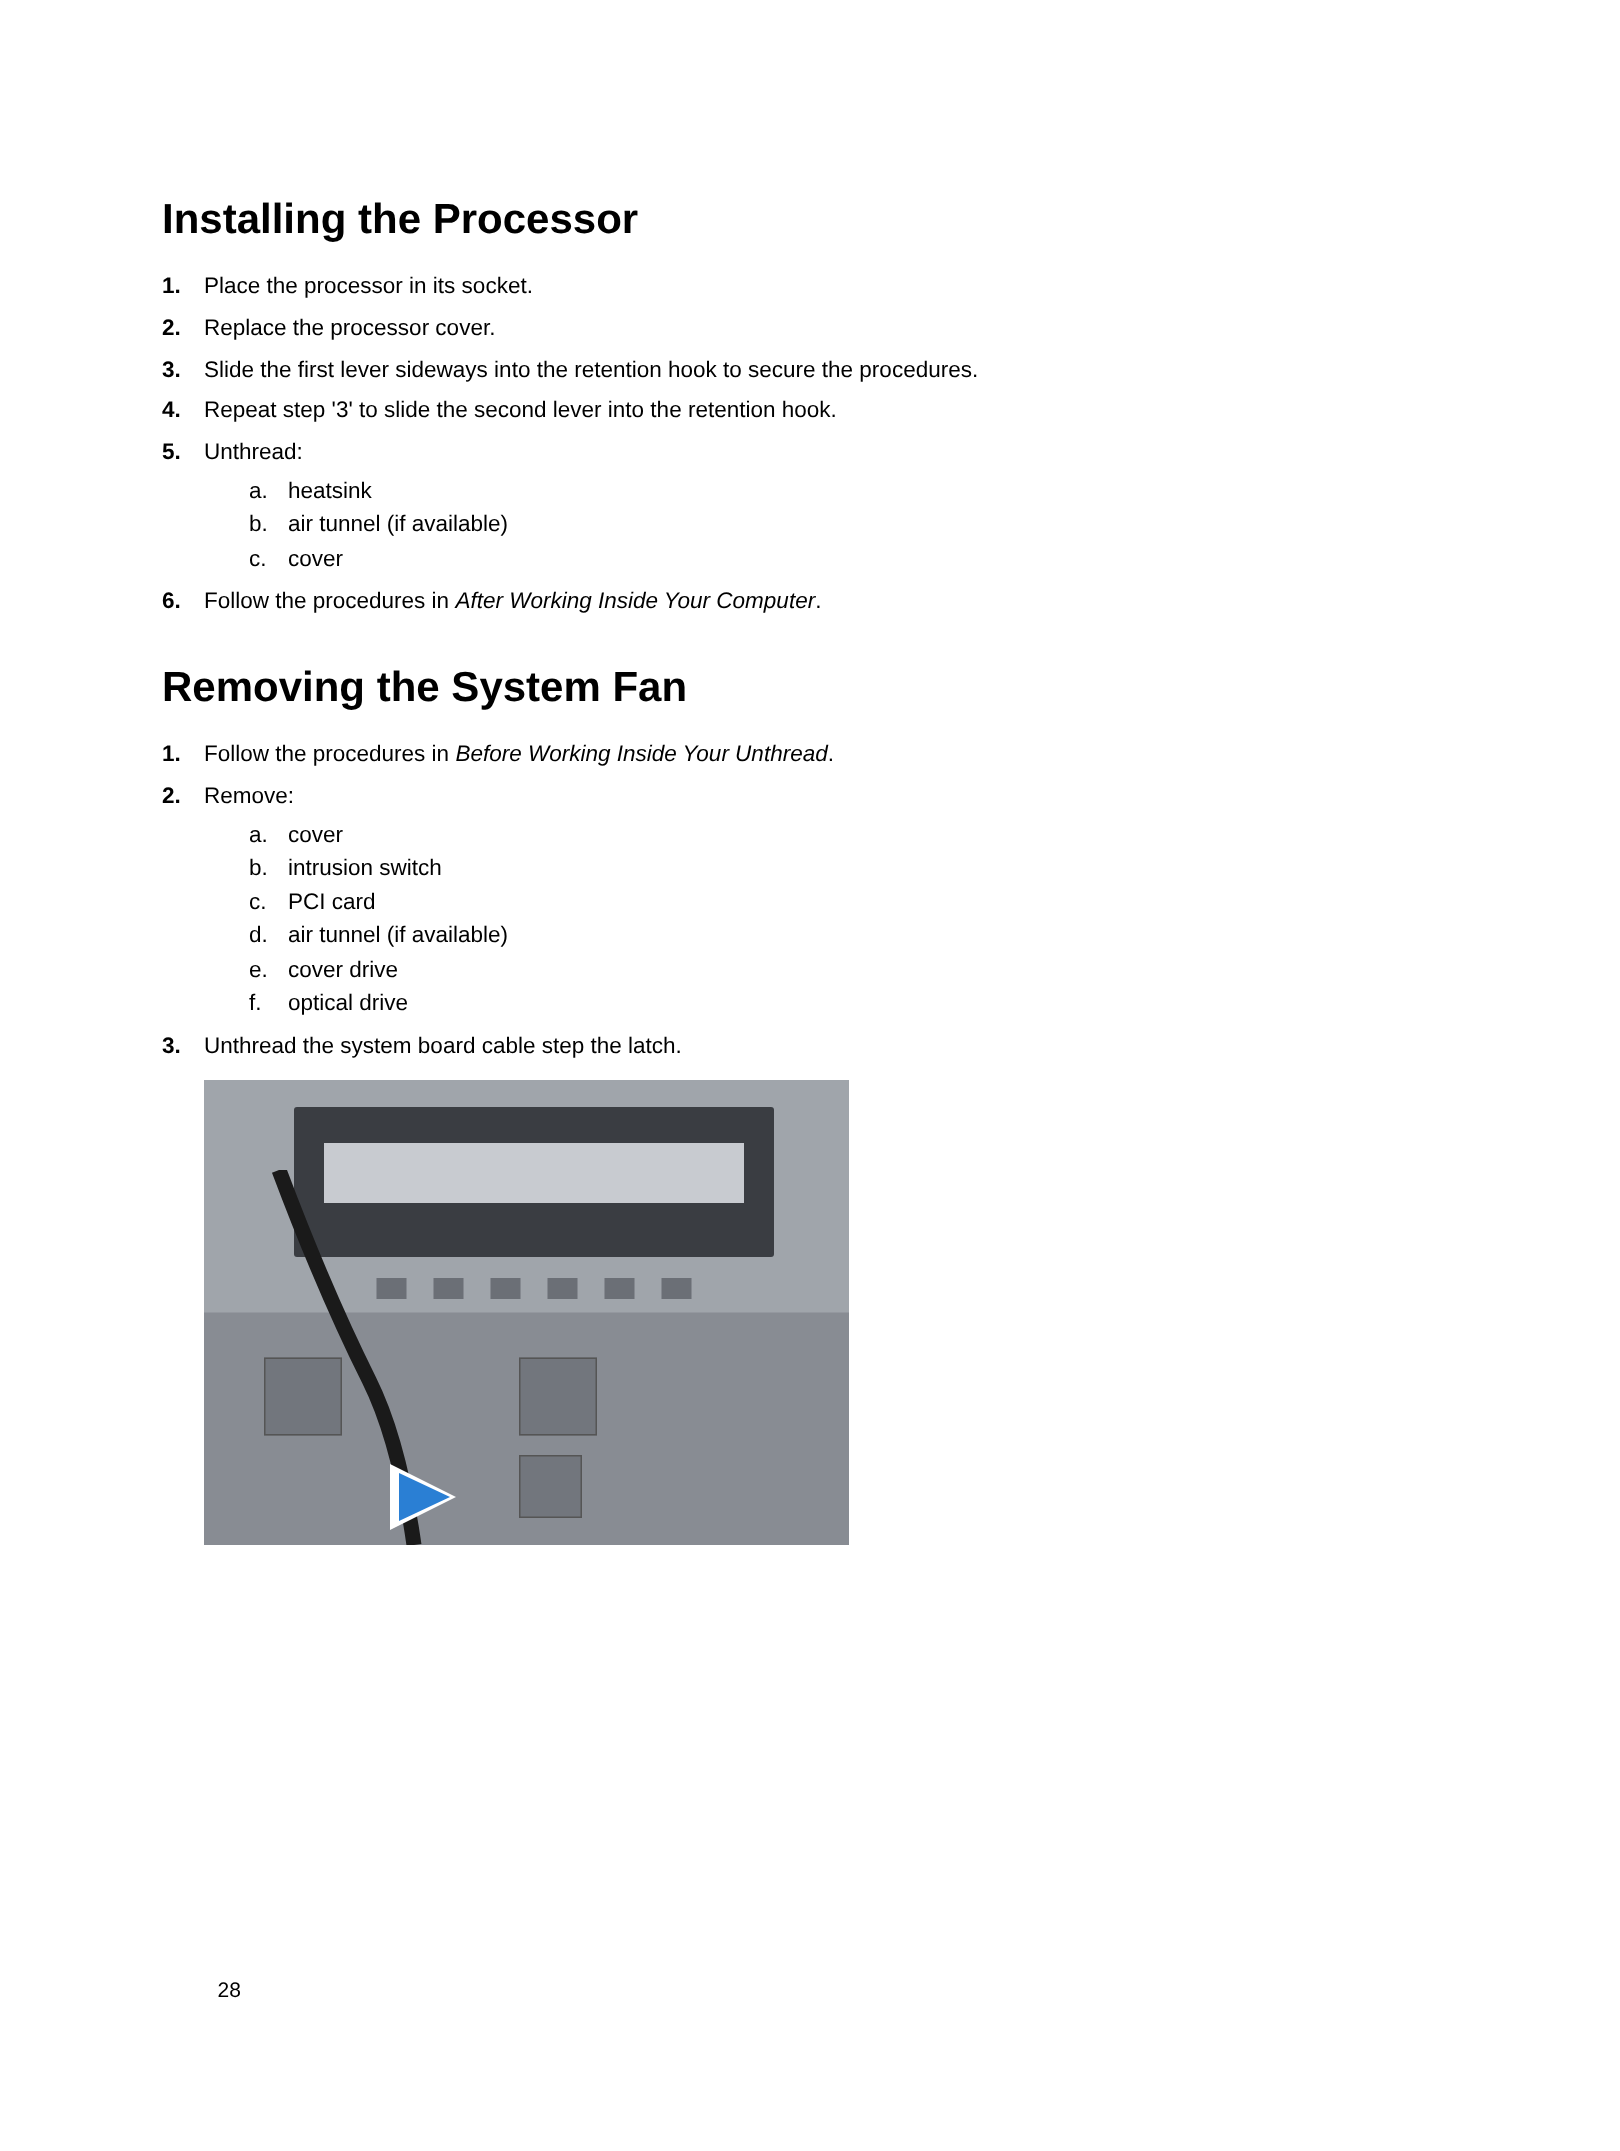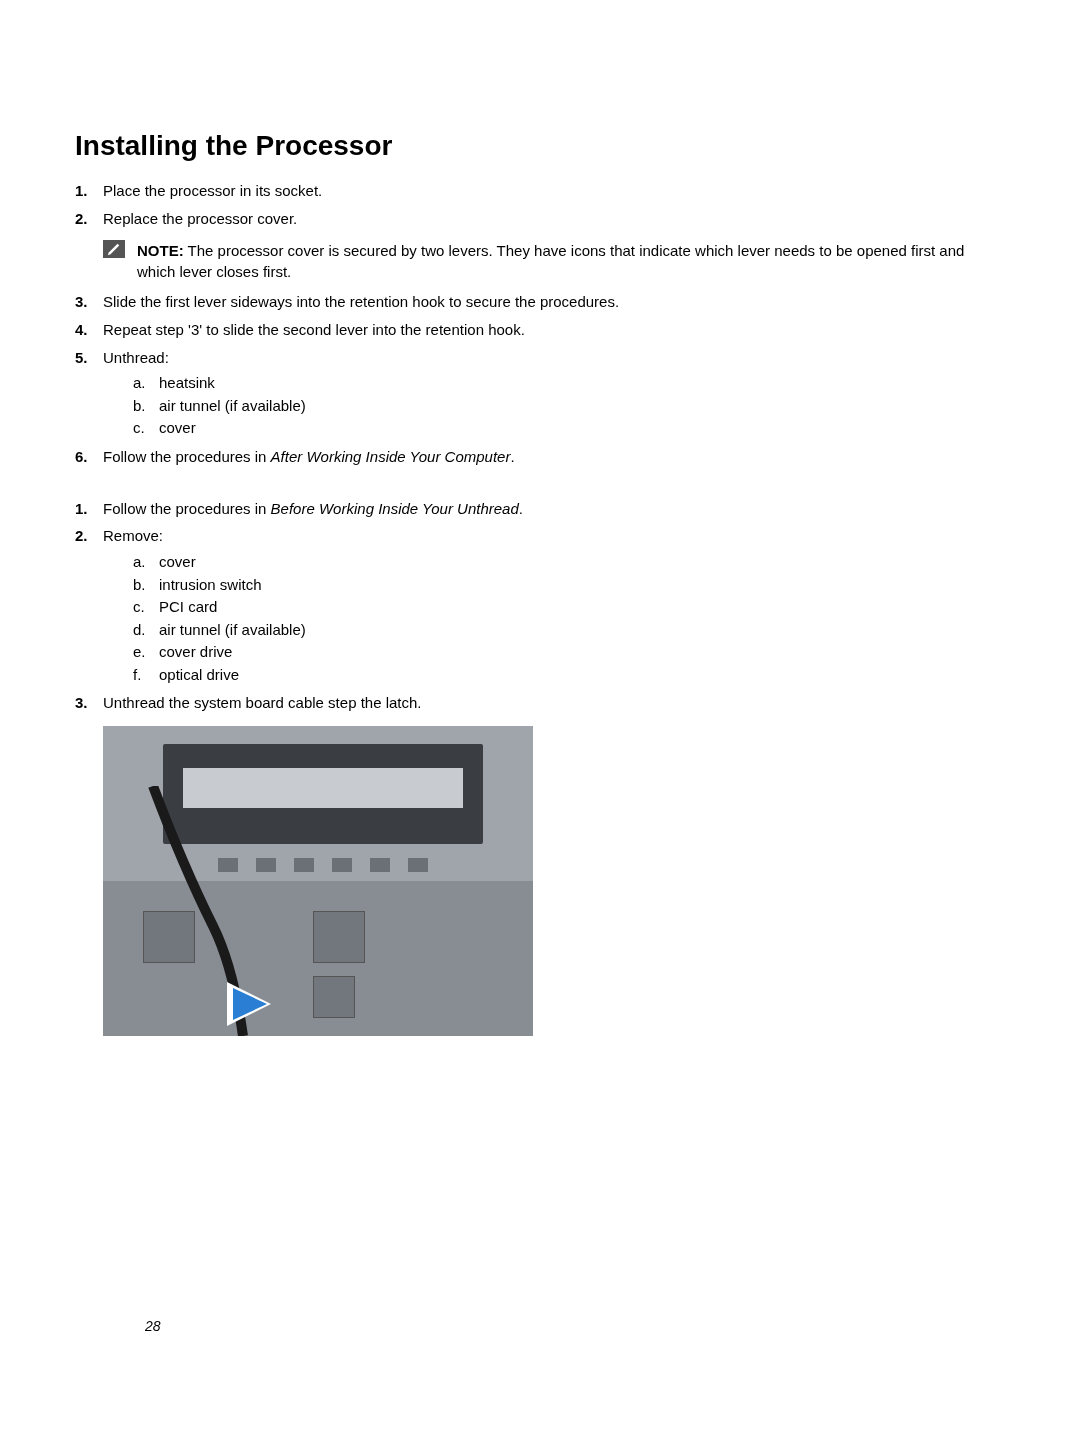--- a/index.html
+++ b/index.html
@@ -6,21 +6,21 @@
     margin: 0;
     padding: 0;
     font-family: Arial, Helvetica, sans-serif;
     background: #ffffff;
     color: #000000;
     width: 1080px;
     height: 1434px;
     position: relative;
   }
   .page {
-    padding: 130px 95px 0 75px;
+    padding: 130px 95px 0 108px;
   }
   h2 {
     font-size: 28px;
     font-weight: bold;
     margin: 0 0 18px 0;
   }
   ol.numbered {
     list-style: none;
     padding: 0;
     margin: 0 0 30px 0;
@@ -165,50 +165,38 @@
     width: 200px;
     height: 250px;
     left: 40px;
     top: 60px;
   }
   .page-number {
     position: absolute;
     bottom: 100px;
     left: 145px;
     font-size: 14px;
-    font-style: italic;
   }
 </style>
 </head>
 <body>
 
 <div class="page">
 
   <h2>Installing the Processor</h2>
 
   <ol class="numbered">
     <li>
       <span class="num">1.</span>
       <span class="content">Place the processor in its socket.</span>
     </li>
     <li>
       <span class="num">2.</span>
       <div class="content">
         <span>Replace the processor cover.</span>
-        <div class="note-block">
-          <div class="note-icon">
-            <svg viewBox="0 0 16 16">
-                <path d="M2 12 L12 2 L14 4 L4 14 L1 15 Z" fill="#fff"></path>
-              </svg>
-          </div>
-          <div class="note-text">
-            <span class="note-label">NOTE:</span>
-            <span>The processor cover is secured by two levers. They have icons that indicate which lever needs to be opened first and which lever closes first.</span>
-          </div>
-        </div>
       </div>
     </li>
     <li>
       <span class="num">3.</span>
       <span class="content">Slide the first lever sideways into the retention hook to secure the procedures.</span>
     </li>
     <li>
       <span class="num">4.</span>
       <span class="content">Repeat step '3' to slide the second lever into the retention hook.</span>
     </li>
@@ -233,20 +221,21 @@
       </div>
     </li>
     <li>
       <span class="num">6.</span>
       <span class="content">
         <span>Follow the procedures in </span><span class="italic">After Working Inside Your Computer</span><span>.</span>
       </span>
     </li>
   </ol>
 
+  <h2>Removing the System Fan</h2>
 
   <ol class="numbered" style="margin-bottom:0;">
     <li>
       <span class="num">1.</span>
       <span class="content">
         <span>Follow the procedures in </span><span class="italic">Before Working Inside Your Unthread</span><span>.</span>
       </span>
     </li>
     <li>
       <span class="num">2.</span>

